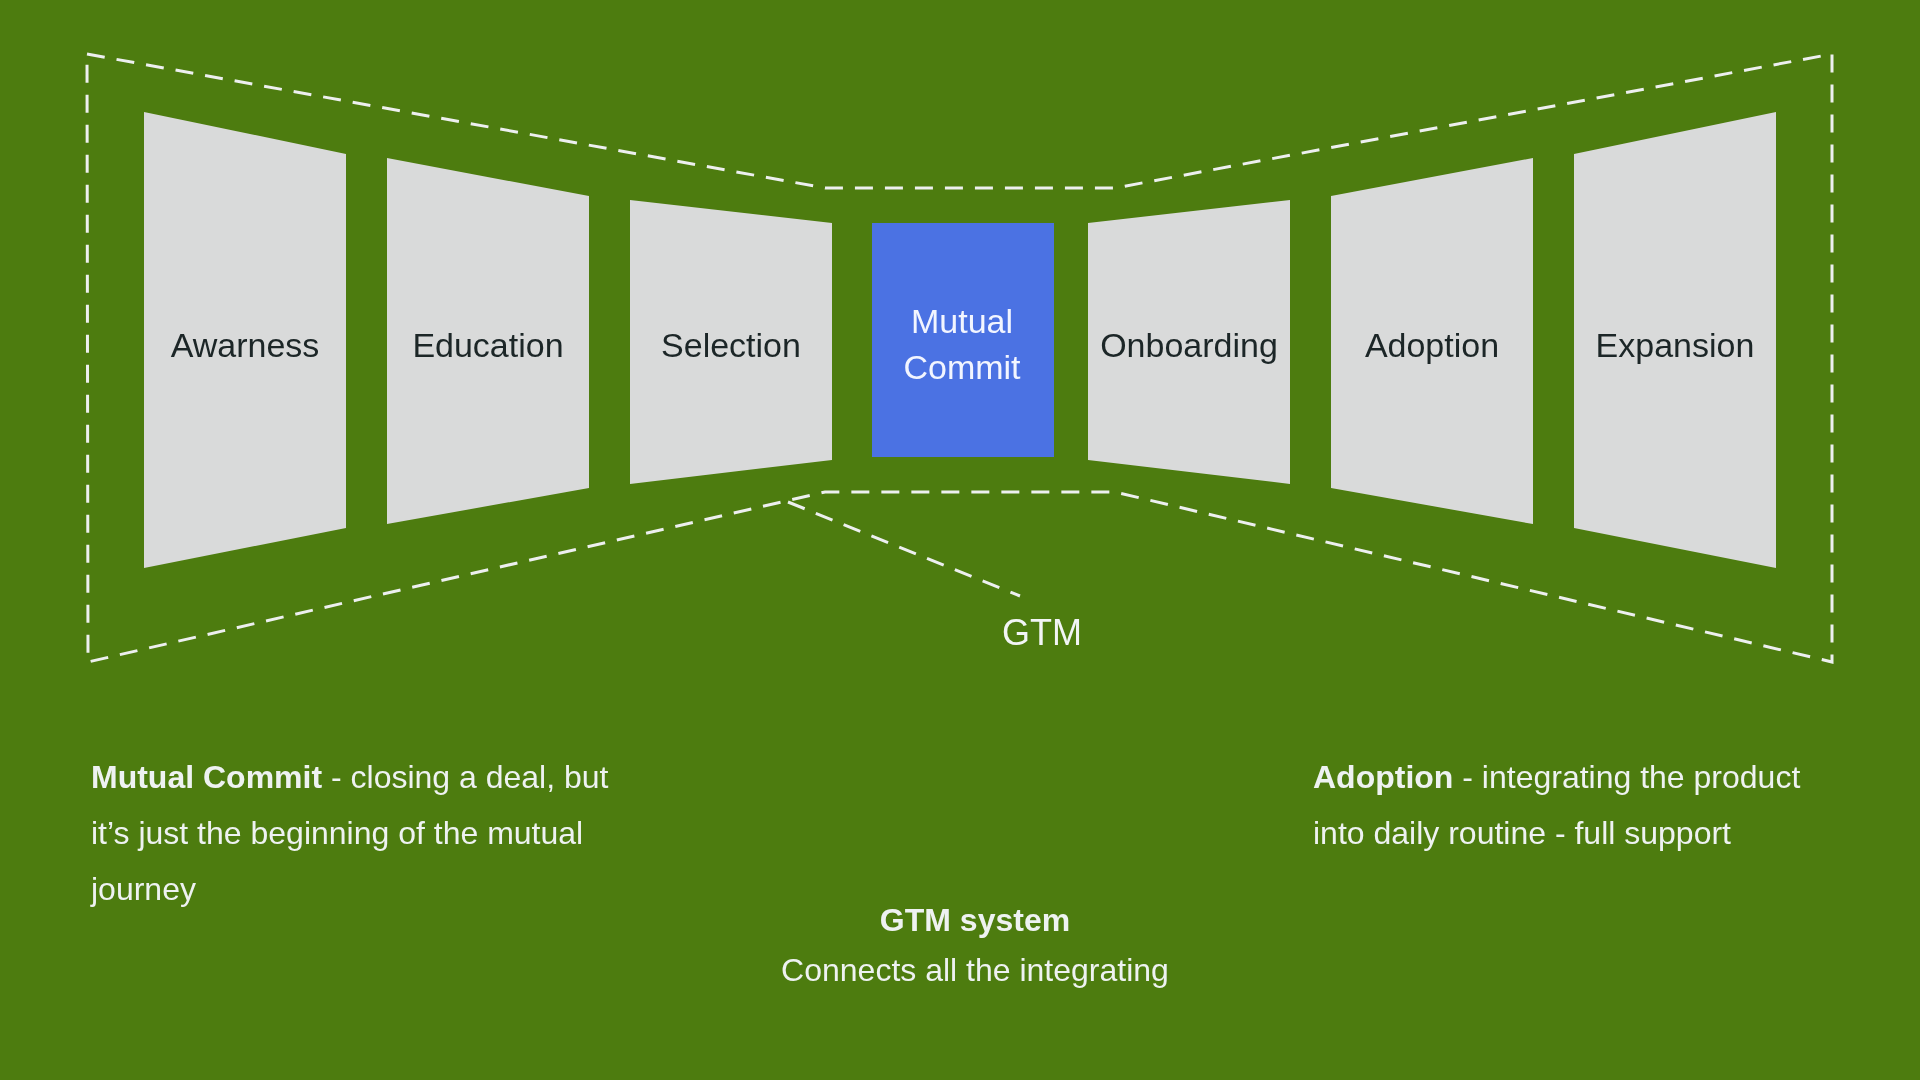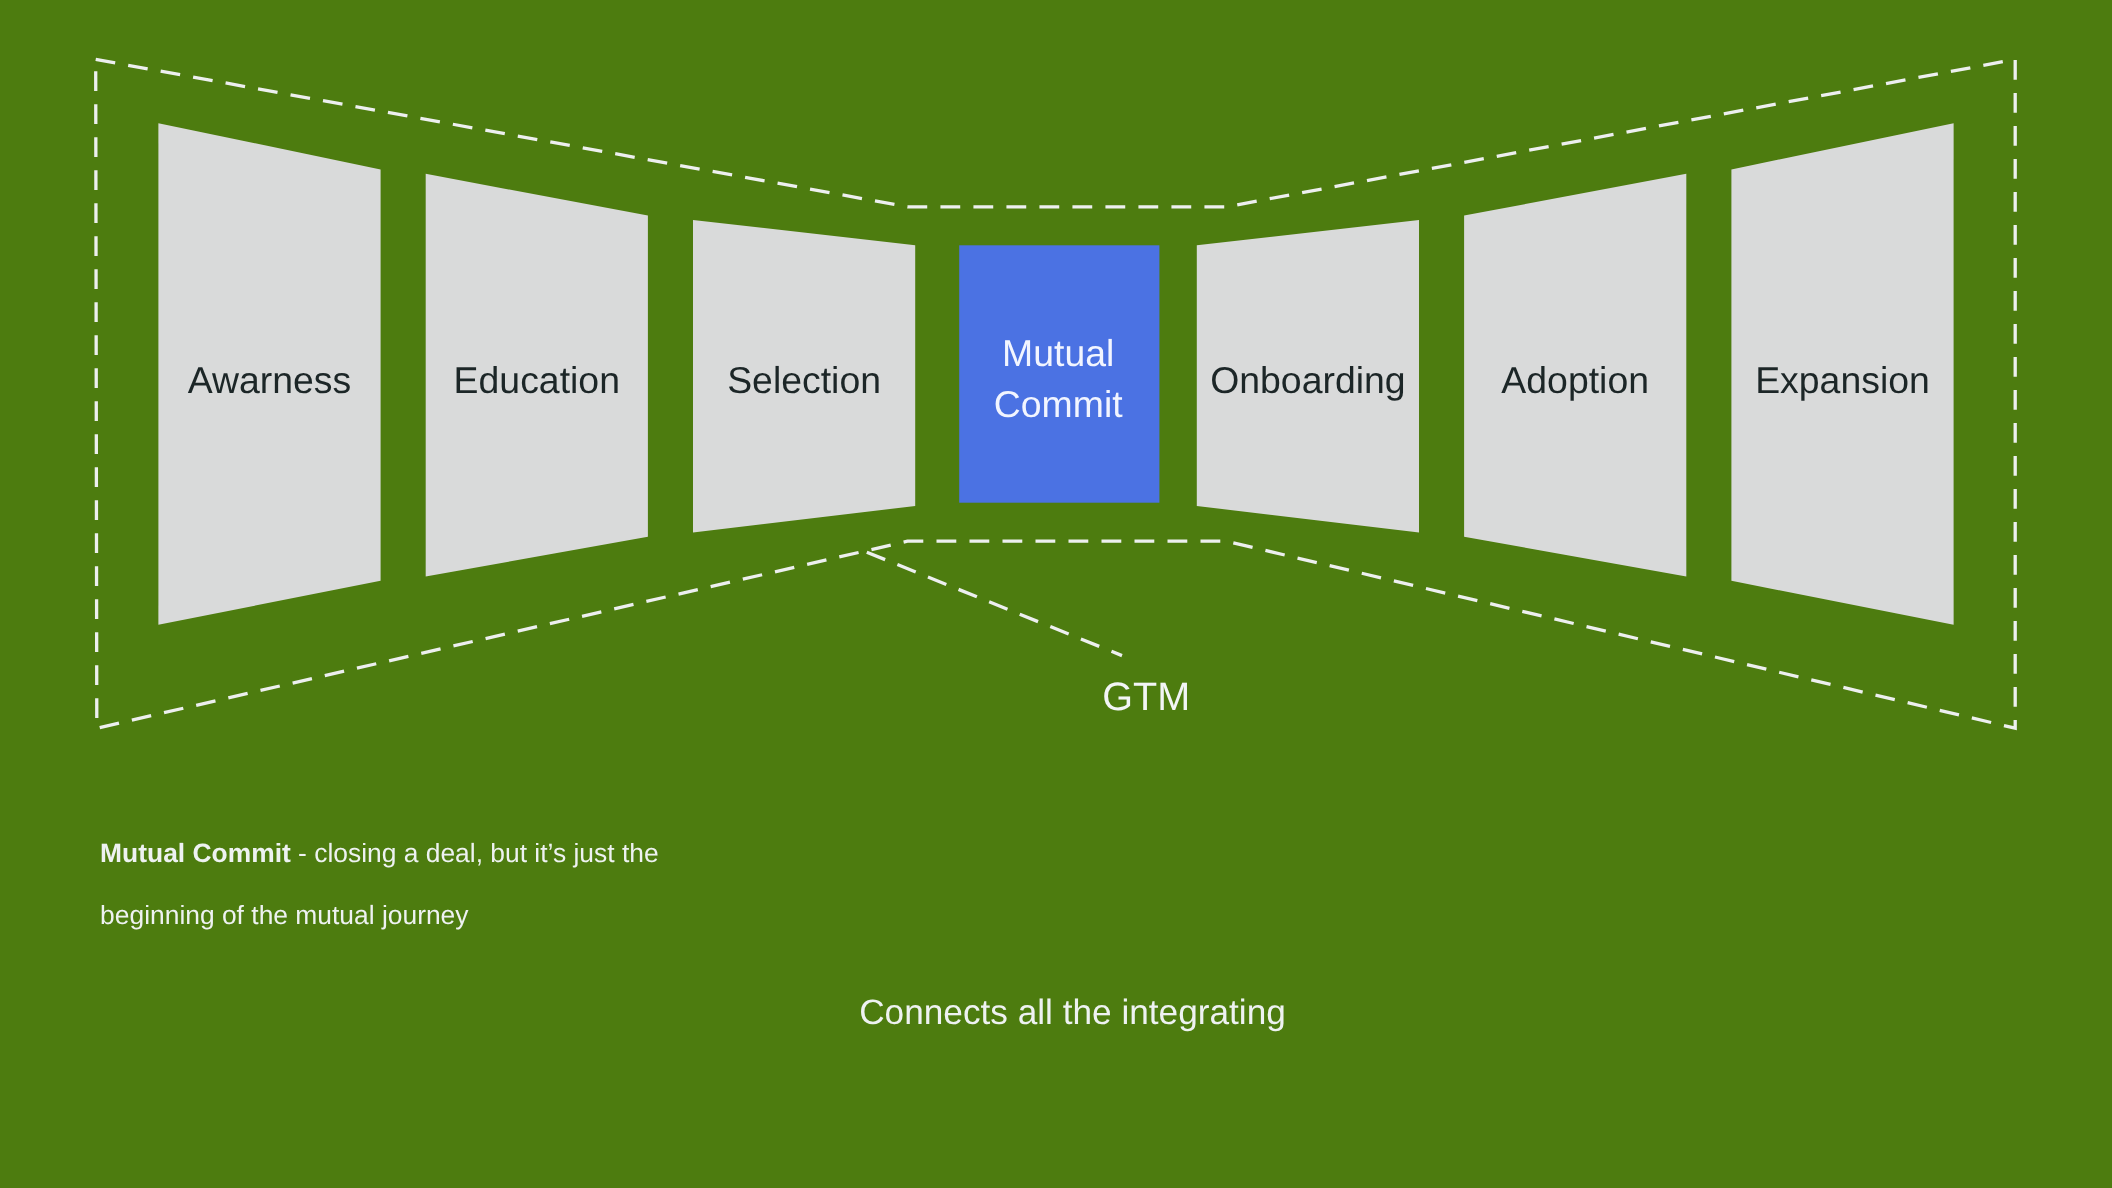--- a/index.html
+++ b/index.html
@@ -51,21 +51,21 @@
   }
   .gtm-label {
     font-family: "Liberation Sans", sans-serif;
     font-size: 36px;
     fill: #F2F5F5;
     text-anchor: middle;
   }
   .desc {
     position: absolute;
     color: #EEF2F1;
-    font-size: 24px;
+    font-size: 32px;
     line-height: 56px;
     font-weight: 400;
   }
   .desc b {
     font-weight: 700;
   }
   .gtm-system {
     position: absolute;
     left: 700px;
     top: 895px;
@@ -106,18 +106,20 @@
     <text class="panel-label" x="1189" y="357">Onboarding</text>
     <text class="panel-label" x="1432" y="357">Adoption</text>
     <text class="panel-label" x="1675" y="357">Expansion</text>
 
     <text class="gtm-label" x="1042" y="645">GTM</text>
   </svg>
 
   <div class="desc" style="left:91px; top:749px; width:535px;"><b>Mutual Commit</b><span> - closing a deal, but it’s just the beginning of the mutual journey</span></div>
 
 
+  <div class="desc" style="left:1313px; top:749px; width:520px;"><b>Adoption</b><span> - integrating the product into daily routine - full support</span></div>
 
   <div class="gtm-system">
+    <div class="gtm-title">GTM system</div>
     <div class="gtm-subtitle">Connects all the integrating</div>
   </div>
 
 </div>
 
 </body></html>

